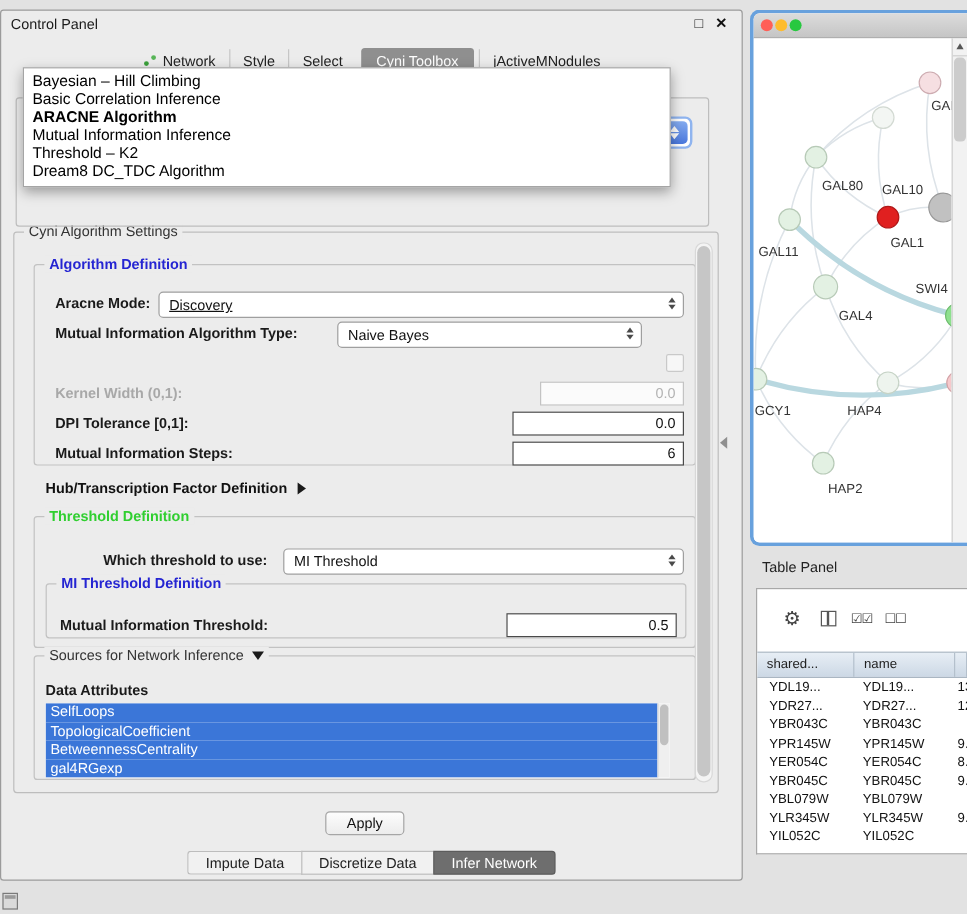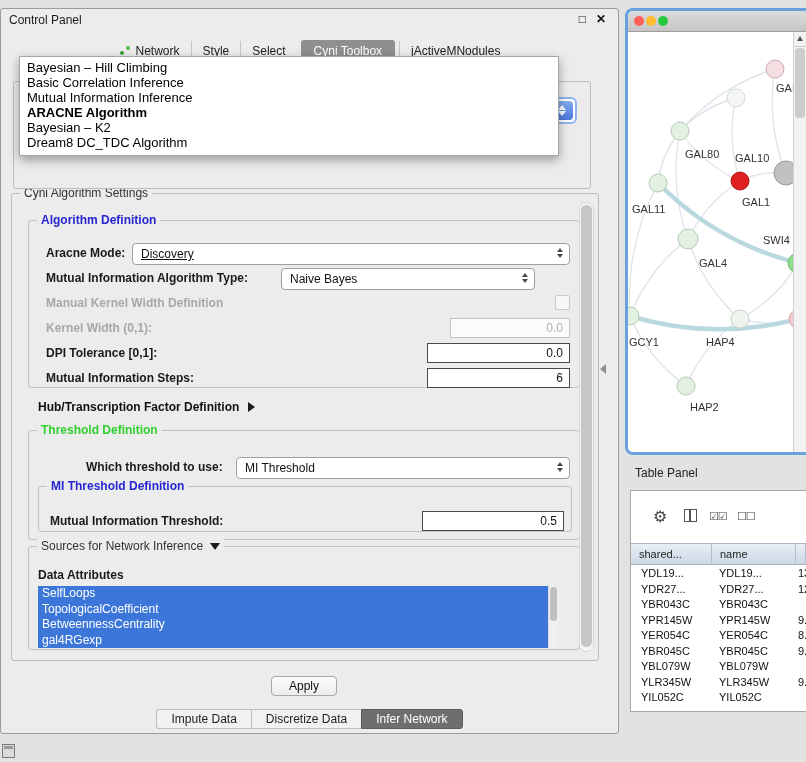--- a/index.html
+++ b/index.html
@@ -132,23 +132,23 @@
     </div>
 
   <div class="behind-group"></div>
   <div class="behind-combo">
     <span class="bbtn"></span>
   </div>
 
   <div class="algo-menu">
   <div class="mi">Bayesian – Hill Climbing</div>
       <div class="mi">Basic Correlation Inference</div>
+      <div class="mi bold">ARACNE Algorithm</div>
       <div class="mi">Mutual Information Inference</div>
-      <div class="mi bold">ARACNE Algorithm</div>
-      <div class="mi">Bayesian – K2</div>
+      <div class="mi">Threshold – K2</div>
       <div class="mi">Dream8 DC_TDC Algorithm</div>
     </div>
 
   <div class="settings">
     <span class="legend">Cyni Algorithm Settings</span>
 
     <div class="grp" style="left:16px;top:26px;width:552px;height:168px;">
       <span class="legend blue">Algorithm Definition</span>
     </div>
     <span class="lbl" style="left:34px;top:52px;">Aracne Mode:</span>
@@ -162,21 +162,20 @@
 
     <span class="lbl" style="left:34px;top:77px;">Mutual Information Algorithm Type:</span>
     <div class="combo" style="left:269px;top:74px;width:254px;">
       <span>Naive Bayes</span>
       <span class="stepper">
           <i class="tu"></i>
           <i class="td"></i>
         </span>
     </div>
 
-    <span class="lbl dis" style="left:34px;top:102px;">Manual Kernel Width Definition</span>
     <span class="checkbox" style="left:543px;top:101px;"></span>
 
     <span class="lbl dis" style="left:34px;top:127px;">Kernel Width (0,1):</span>
     <input class="field dis" style="left: 438px; top: 124px; width: 120px;" readonly="" value="0.0">
 
     <span class="lbl" style="left:34px;top:152px;">DPI Tolerance [0,1]:</span>
     <input class="field" style="left: 415px; top: 149px; width: 143px;" value="0.0">
 
     <span class="lbl" style="left:34px;top:177px;">Mutual Information Steps:</span>
     <input class="field" style="left: 415px; top: 174px; width: 143px;" value="6">

